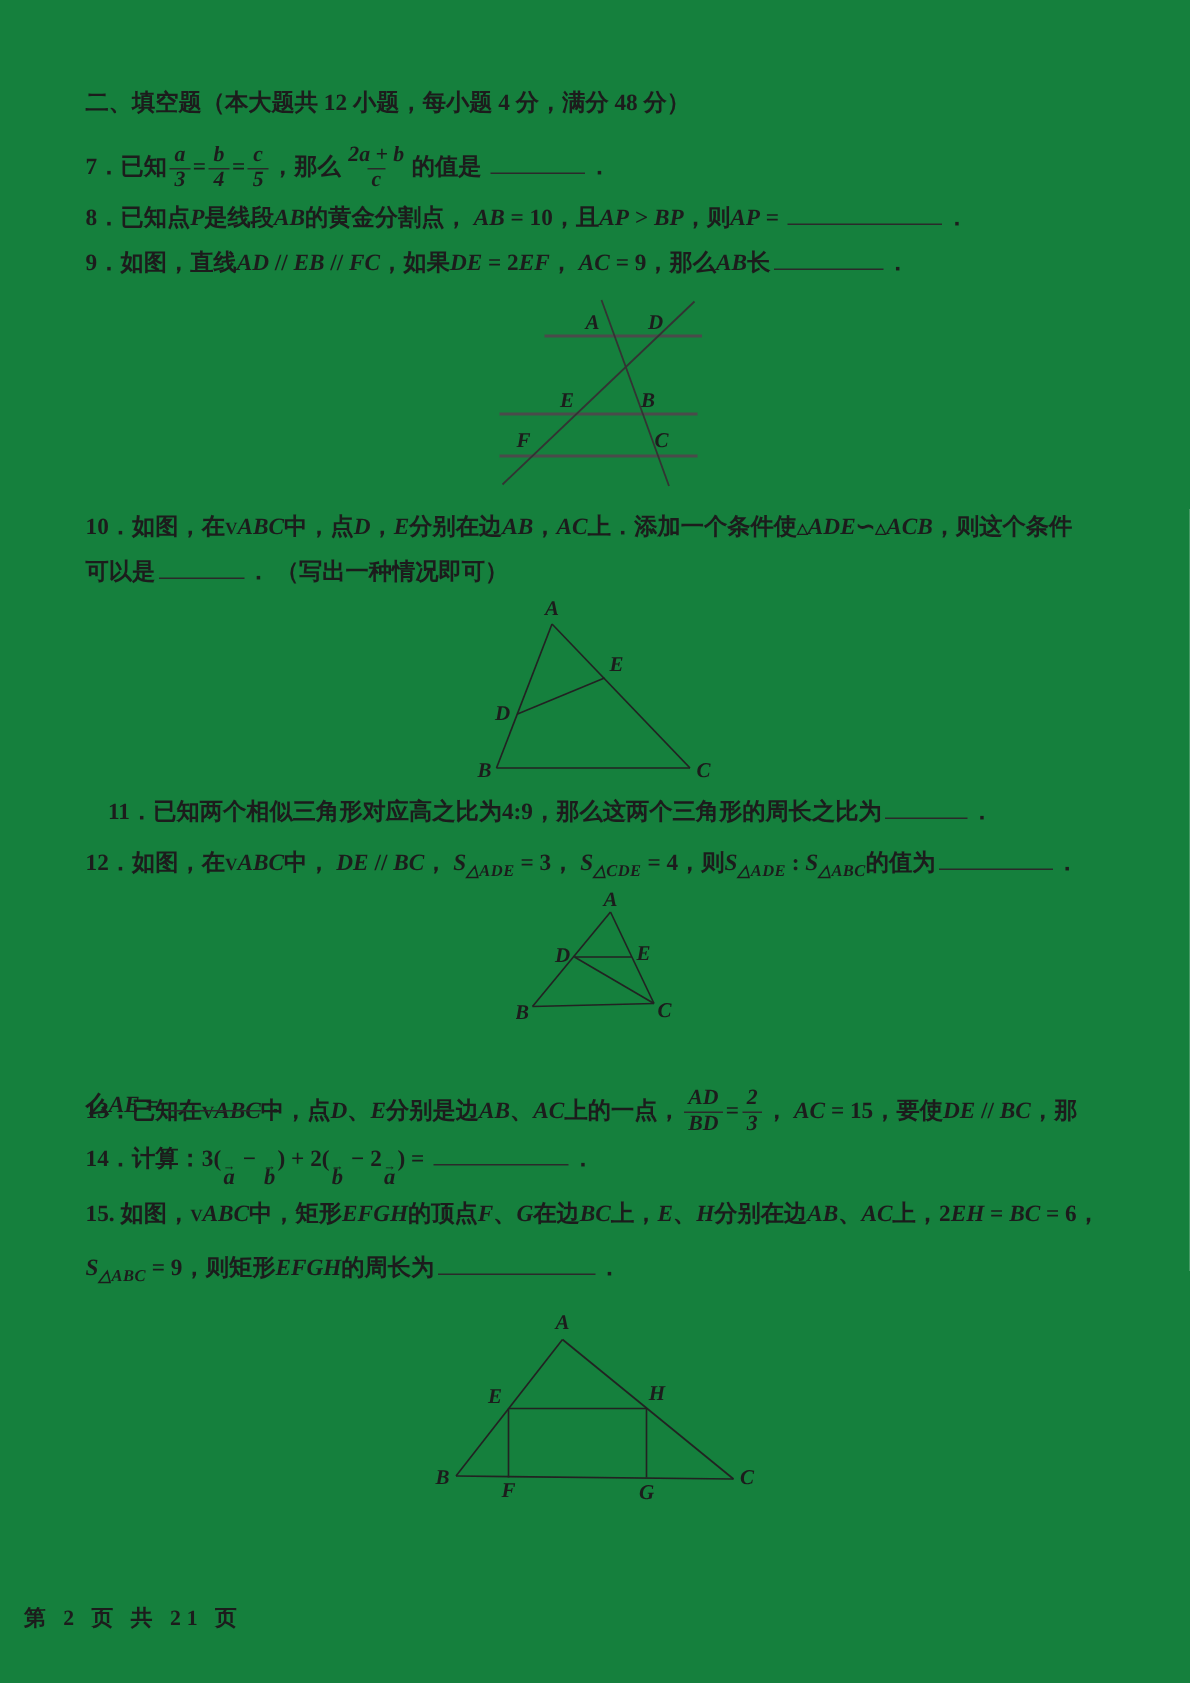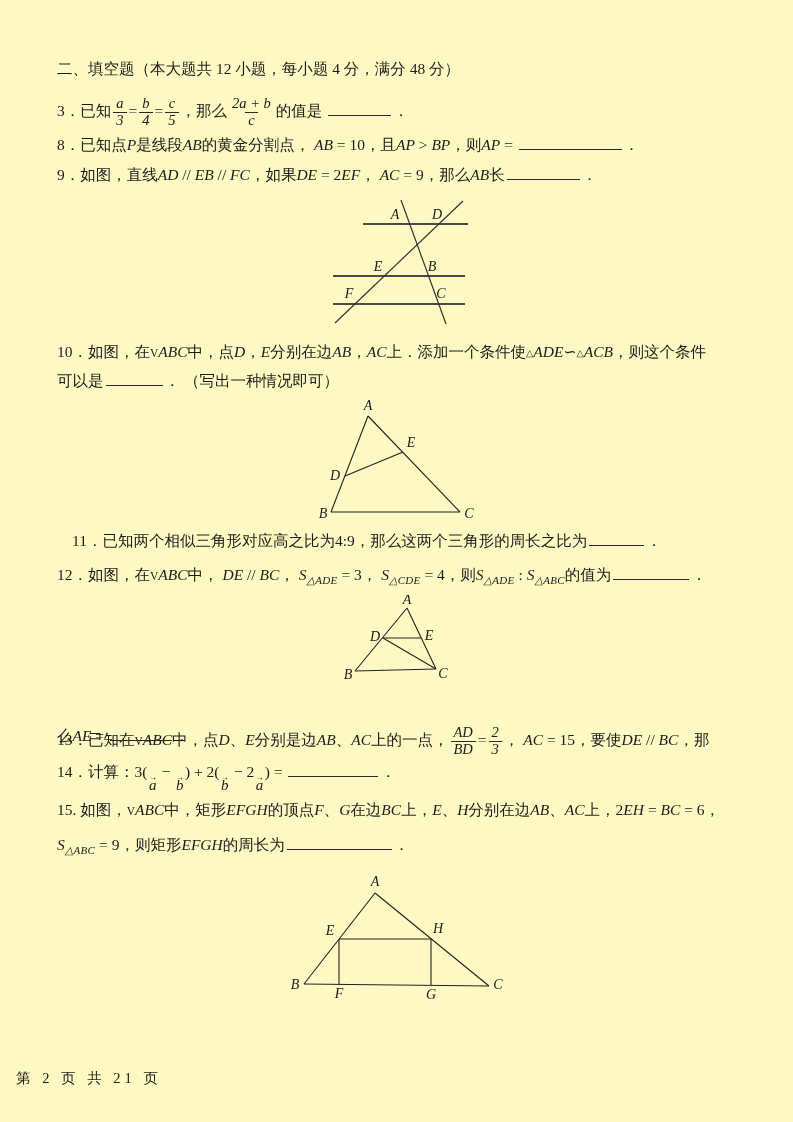--- a/index.html
+++ b/index.html
@@ -1,20 +1,20 @@
 <!DOCTYPE html>
 <html><head>
 <meta charset="utf-8">
 <style>
   html,body { margin:0; padding:0; }
   body { background:#e8e8e8; }
   #page {
     position:relative; width:793px; height:1122px; margin:0 auto;
-    background:#fef9c3; overflow:hidden;
-    font-family:"Liberation Serif", serif; color:#1c1c1c;
+    background:#15803d; overflow:hidden;
+    font-family:"Liberation Serif", serif; color:#1c1c1c;font-weight:bold;
   }
   .line {
     position:absolute; left:57px; white-space:nowrap;
     font-size:15.5px; line-height:22px;
   }
   .cn { }
   .m  { font-family:"Liberation Serif", serif; font-style:italic; }
   .mu { font-family:"Liberation Serif", serif; }
   .v  { font-family:"Liberation Serif", serif; font-size:11.5px; }
   .tri { font-size:9.5px; vertical-align:1px; }
@@ -53,21 +53,21 @@
     text-align:left; font-size:14.5px; letter-spacing:4px;
   }
 </style>
 </head>
 <body>
 
 <div id="page">
 
   <div class="line" style="top:58px;">二、填空题（本大题共 12 小题，每小题 4 分，满分 48 分）</div>
 
-  <div class="line" style="top:96px;"><span class="cn">3．已知</span><span class="frac">
+  <div class="line" style="top:96px;"><span class="cn">7．已知</span><span class="frac">
         <span class="num">a</span>
         <span class="den">3</span>
       </span><span class="mu">=</span><span class="frac">
         <span class="num">b</span>
         <span class="den">4</span>
       </span><span class="mu">=</span><span class="frac">
         <span class="num">c</span>
         <span class="den">5</span>
       </span><span class="cn">，那么</span><span class="frac">
         <span class="num">2a + b</span>

